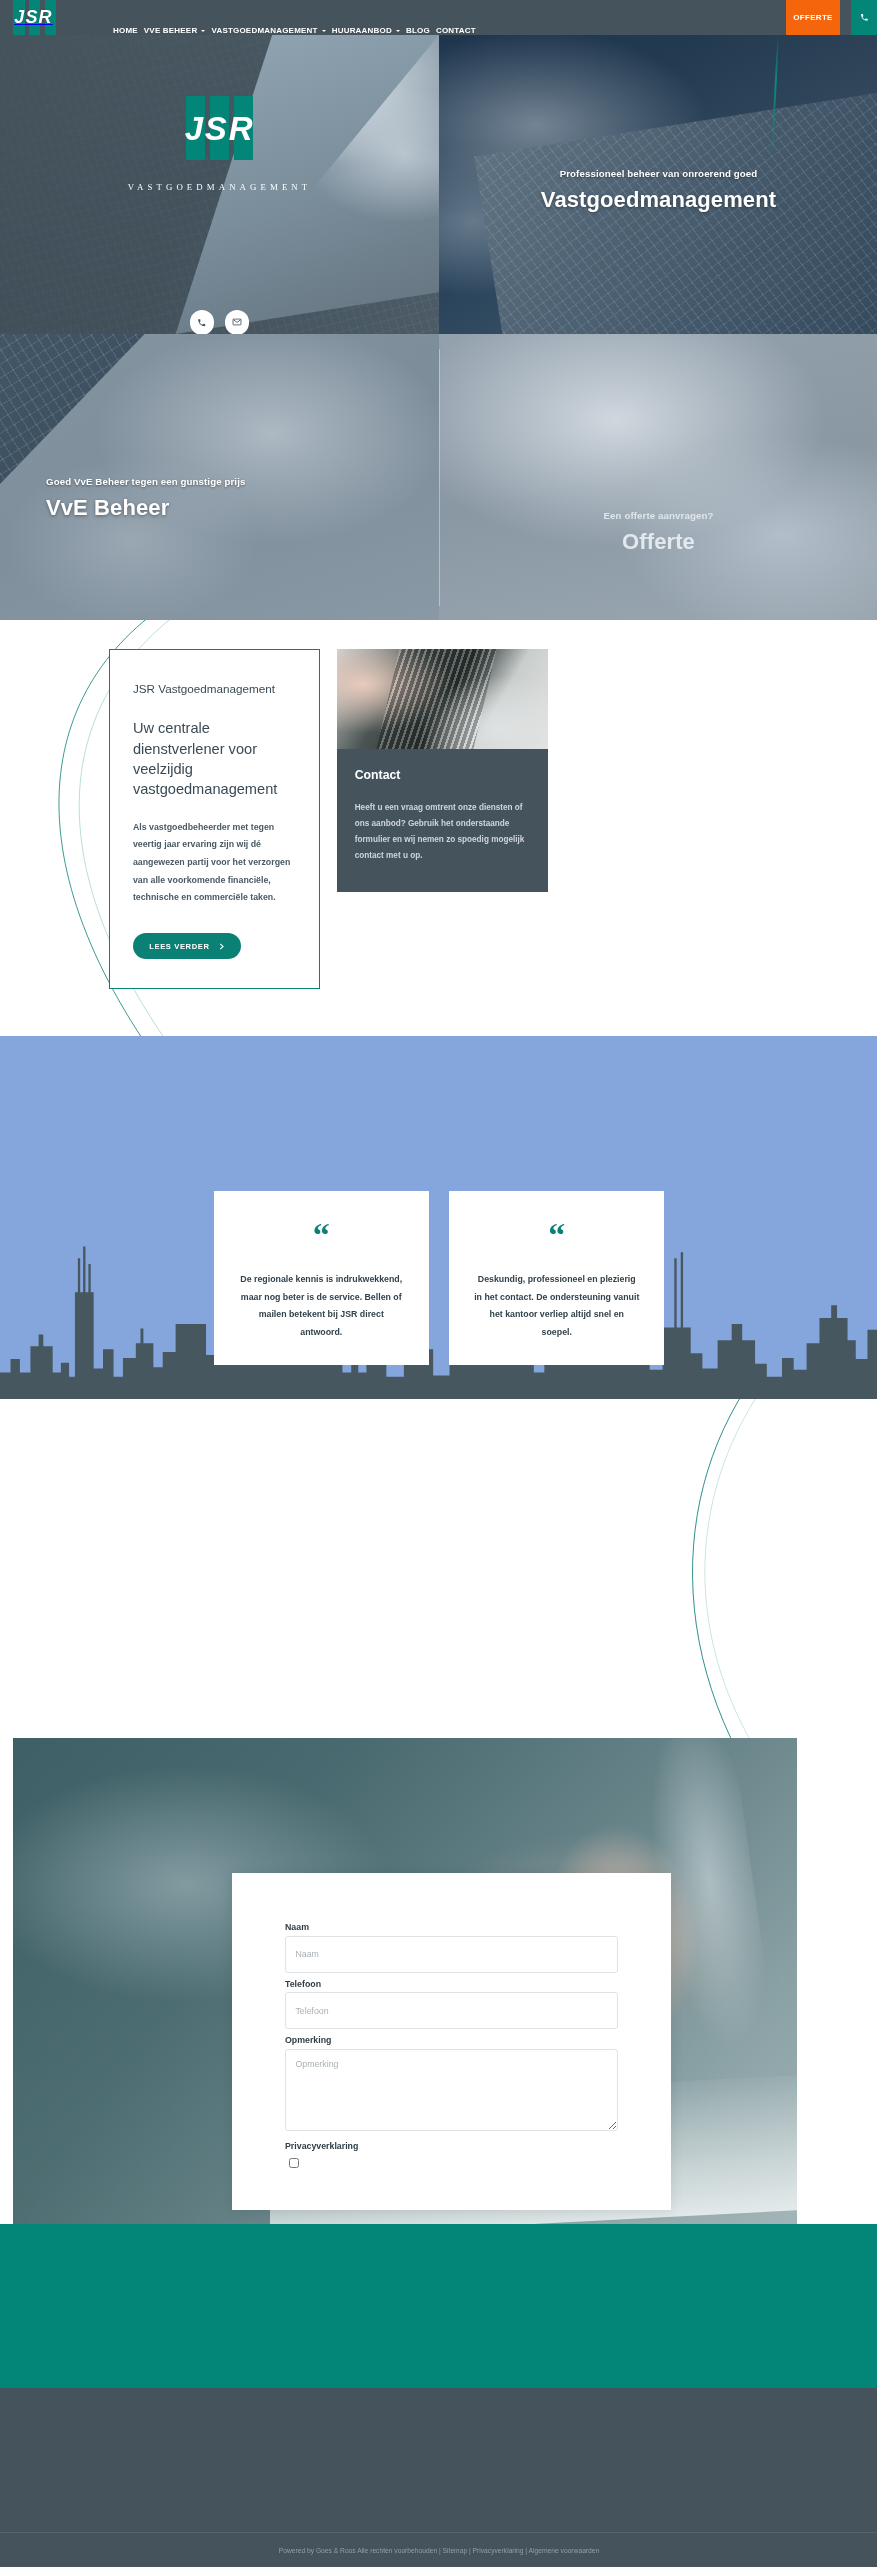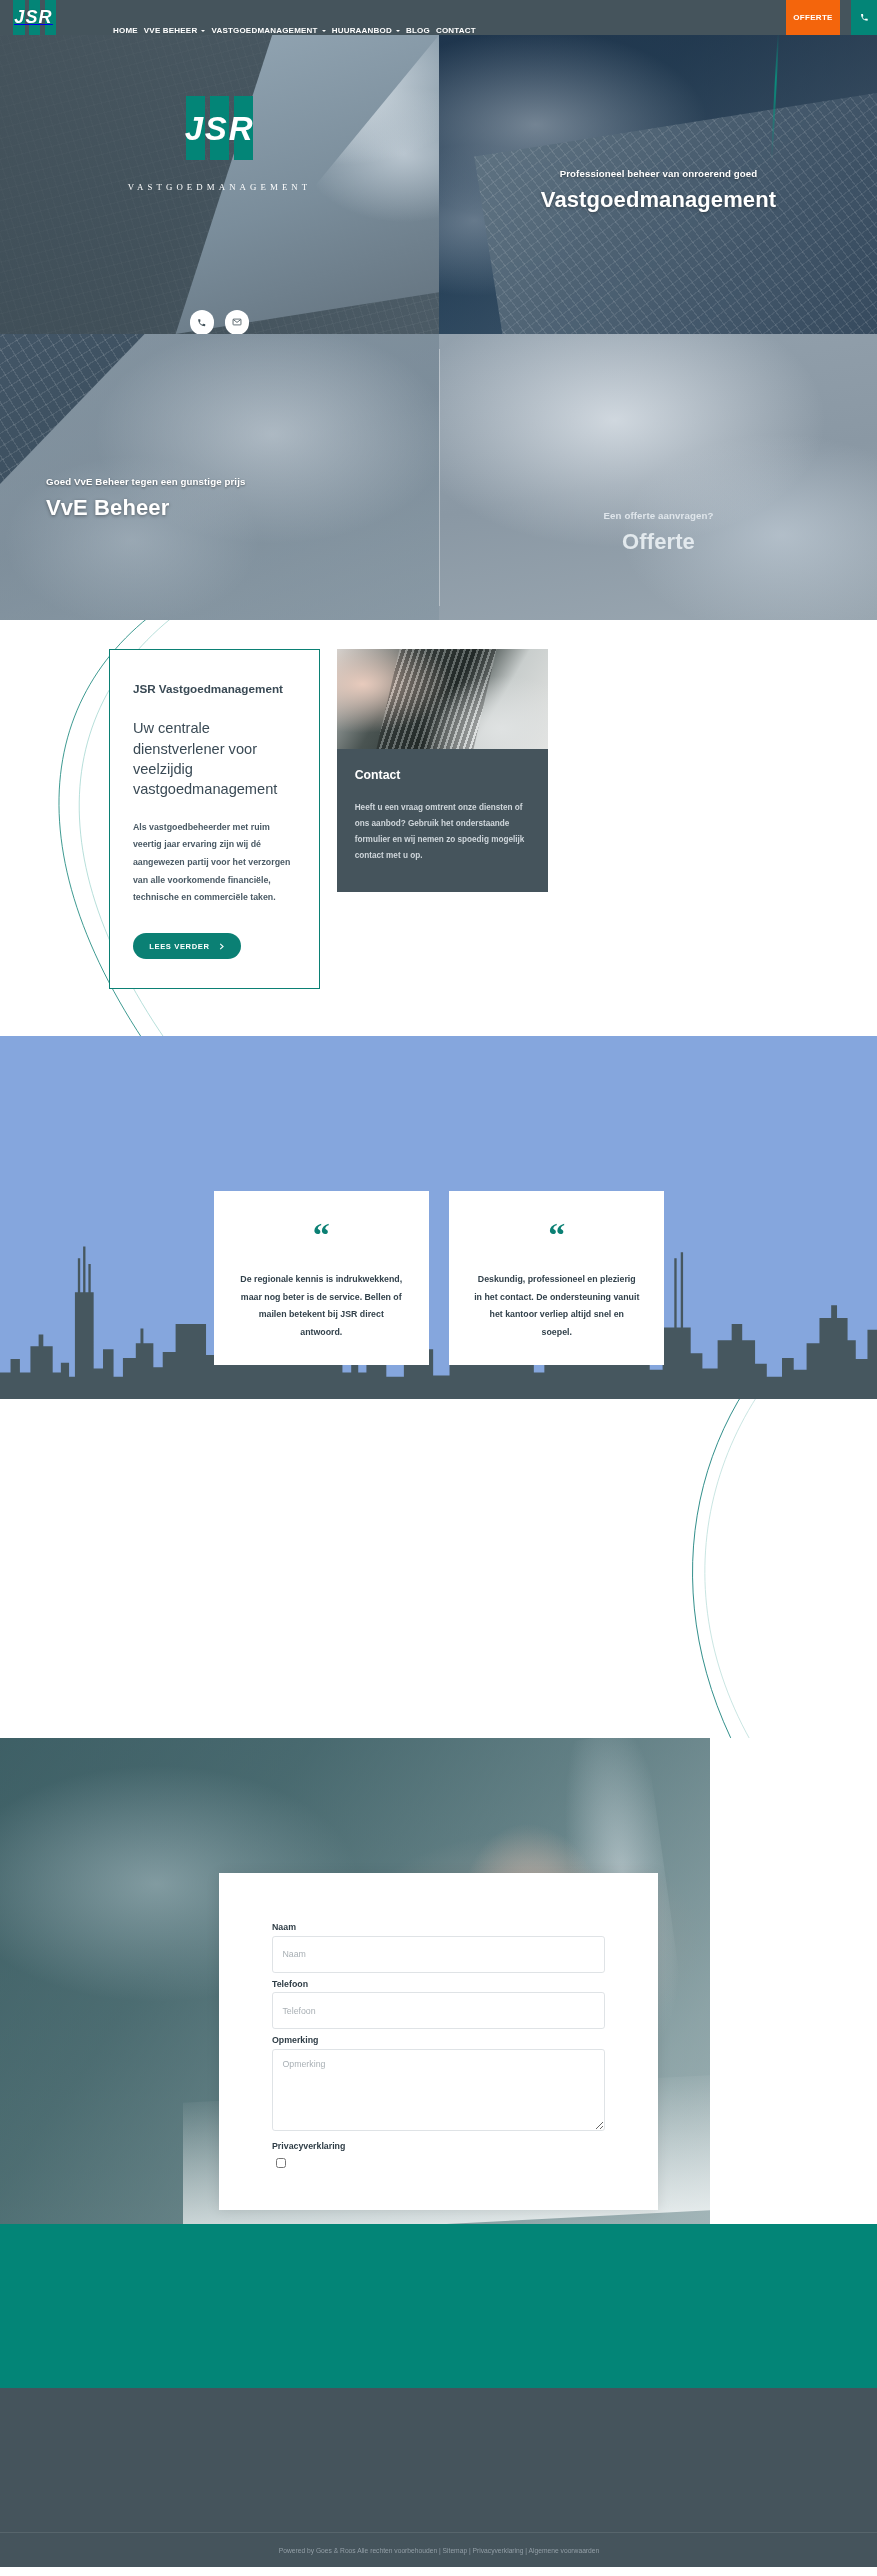--- a/index.html
+++ b/index.html
@@ -226,21 +226,21 @@
   .deco-left{ position:absolute; left:-140px; top:-11.7px; width:363px; height:445px; pointer-events:none;}
   .cards-wrap{ position:relative; z-index:3; width:661px; margin:0 auto; display:flex; gap:17.6px; align-items:flex-start;}
 
   .card-outline{
     width:211px;
     border:1.8px solid #0b8074;
     background:#fff;
     padding:32px 23.4px 29px;
     min-height:328px;
   }
-  .card-outline h4{ margin:0 0 23.4px; font-size:11.7px; color:#3a4a55; font-weight:bold;}
+  .card-outline h4{ margin:0 0 23.4px; font-size:11.7px; color:#3a4a55; font-weight:normal;}
   .card-outline h3{ margin:0 0 20px; font-size:14.6px; line-height:1.38; color:#3a4a55; font-weight:normal;}
   .card-outline p{ margin:0 0 26px; font-size:8.8px; line-height:2.0; color:#4a5a65; font-weight:bold;}
   .btn-pill{
     display:inline-flex; align-items:center; gap:9.4px;
     background:#0b8074; color:#fff; border:none; cursor:pointer;
     padding:8.8px 16.4px; border-radius:17.6px;
     font-size:7.6px; font-weight:bold; letter-spacing:0.6px;
     font-family:"Liberation Sans", sans-serif;
   }
 
@@ -285,26 +285,27 @@
     text-align:center;
   }
   .tcard .quote{ color:#0b8074; font-size:34px; line-height:.55; font-family:"Liberation Serif", serif; font-weight:bold;}
   .tcard p{ margin:26px 0 0; font-size:8.8px; line-height:2.0; color:#33424c; font-weight:bold;}
 
   
   .white-sec{ position:relative; width:878px; height:339px; background:#fff; overflow:hidden;}
   .deco-right{ position:absolute; right:-82px; top:-23.4px; width:363px; height:433px; pointer-events:none;}
 
   
-  .contact-sec{ position:relative; width:710px; height:486px; overflow:hidden;
+  .contact-sec{ position:relative; width:784px; height:486px; overflow:hidden;
     background:
       linear-gradient(180deg, rgba(62,100,108,.55), rgba(70,108,114,.45)),
       radial-gradient(ellipse 281px 164px at 22% 30%, #c8d4d8, rgba(200,212,216,0) 72%),
       radial-gradient(ellipse 246px 152px at 74% 42%, #e6cfc4, rgba(230,207,196,0) 72%),
       linear-gradient(125deg,#3e5a5e 0%, #557073 30%, #8fa2a4 58%, #d4dcdc 85%, #eef1f1 100%);
+    margin-left: 13px;
   }
   .contact-sec .penhand{
     position:absolute; right:35px; top:11.7px; width:304px; height:410px;
     background:
       radial-gradient(ellipse 105px 152px at 55% 45%, rgba(233,197,180,.9), rgba(233,197,180,0) 72%),
       radial-gradient(ellipse 76px 246px at 86% 35%, rgba(215,225,230,.55), rgba(215,225,230,0) 70%);
     transform:rotate(-8deg);
   }
   .contact-sec .paper{
     position:absolute; right:0; bottom:0; width:527px; height:135px;
@@ -452,21 +453,21 @@
   <svg class="deco-left" viewBox="0 0 620 760" fill="none">
     <path d="M560 -30 C 300 120, 250 420, 520 790" stroke="#0b8074" stroke-width="1.6" opacity="0.85"></path>
     <path d="M600 -30 C 330 130, 285 430, 560 790" stroke="#9fd4cd" stroke-width="1.6" opacity="0.8"></path>
   </svg>
 
   <div class="cards-wrap">
 
     <div class="card-outline">
       <h4>JSR Vastgoedmanagement</h4>
       <h3>Uw centrale dienstverlener voor veelzijdig vastgoedmanagement</h3>
-      <p>Als vastgoedbeheerder met ruim veertig jaar ervaring zijn wij dé aangewezen partij voor het verzorgen van alle voorkomende financiële, technische en commerciële taken.</p>
+      <p>Als vastgoedbeheerder met tegen veertig jaar ervaring zijn wij dé aangewezen partij voor het verzorgen van alle voorkomende financiële, technische en commerciële taken.</p>
       <button class="btn-pill">
         <span>LEES VERDER</span>
         <svg width="5.9" height="7" viewBox="0 0 10 12" fill="none" stroke="#fff" stroke-width="1.8">
           <path d="M2 1.5L7 6l-5 4.5"></path>
         </svg>
       </button>
     </div>
 
 
     <div class="card-img">

